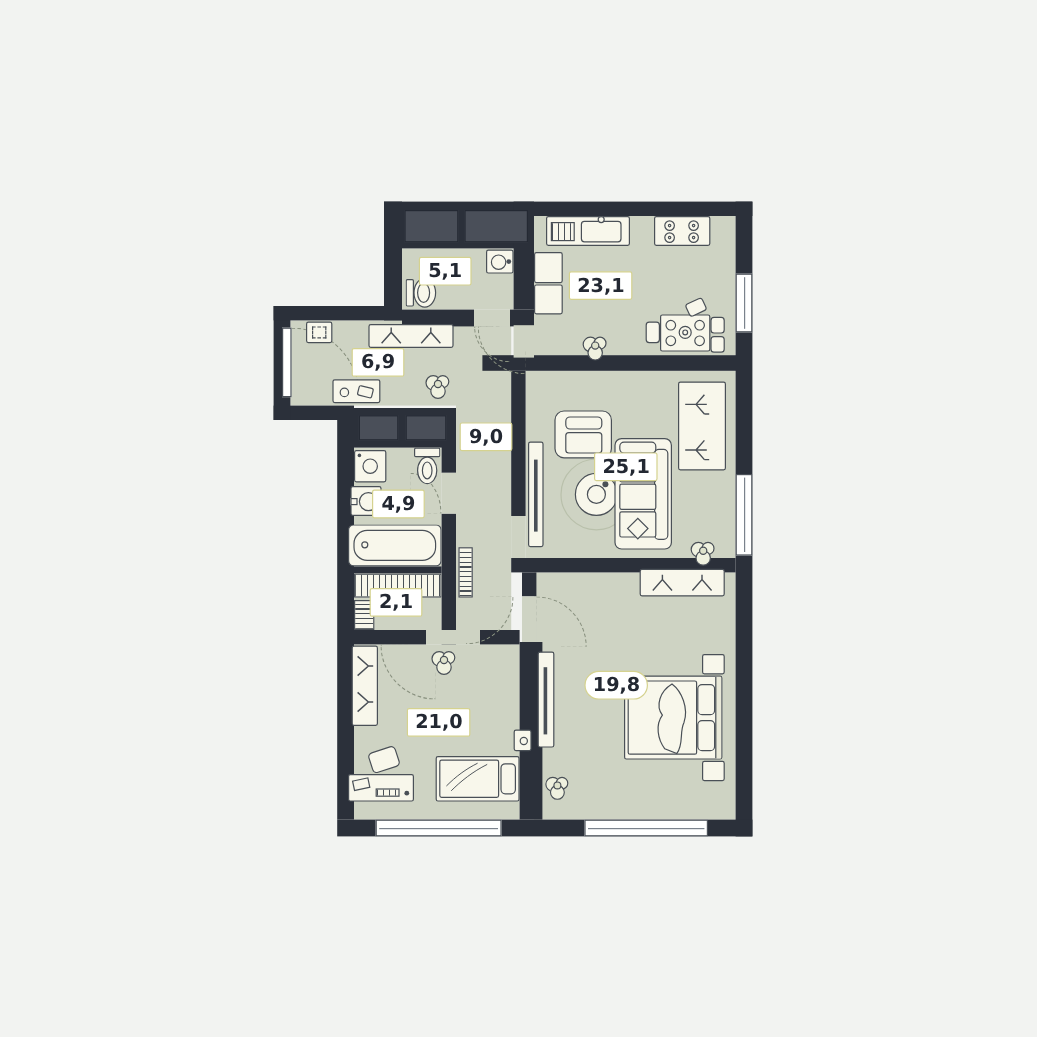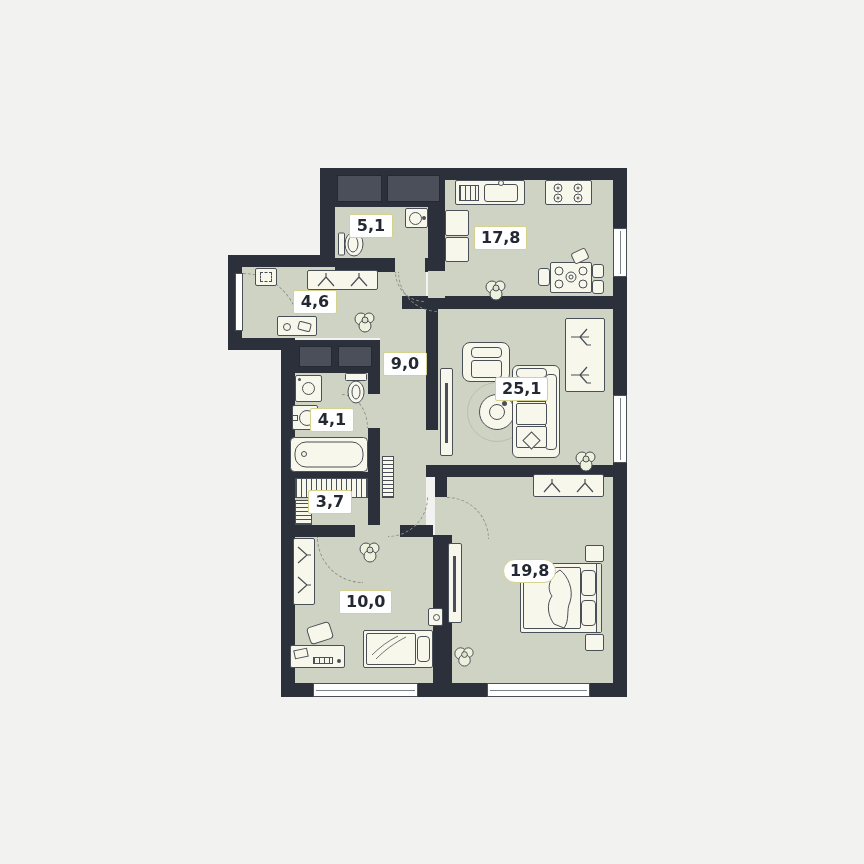--- a/index.html
+++ b/index.html
@@ -314,22 +314,22 @@
         <g fill="#eff1df" stroke="#4a5057" stroke-width="1">
       <circle cx="9" cy="11" r="6"></circle>
           <circle cx="17" cy="10" r="5"></circle>
           <circle cx="13" cy="18" r="6"></circle>
           <circle cx="13" cy="12" r="3" fill="#dfe3cc"></circle>
         </g>
       </svg>
   </div>
 
   <div class="label" style="left:121px;top:46px;">5,1</div>
-  <div class="label" style="left:246px;top:58px;">17,8</div>
-  <div class="label" style="left:65px;top:122px;">4,6</div>
+  <div class="label" style="left:246px;top:58px;">23,1</div>
+  <div class="label" style="left:65px;top:122px;">6,9</div>
   <div class="label" style="left:155px;top:184px;">9,0</div>
-  <div class="label" style="left:82px;top:240px;">4,1</div>
-  <div class="label" style="left:80px;top:322px;">3,7</div>
+  <div class="label" style="left:82px;top:240px;">4,9</div>
+  <div class="label" style="left:80px;top:322px;">2,1</div>
   <div class="label" style="left:267px;top:209px;">25,1</div>
-  <div class="label" style="left:275px;top:391px;border-radius:12px;">19,8</div>
-  <div class="label" style="left:111px;top:422px;">10,0</div>
+  <div class="label" style="left:259px;top:391px;border-radius:12px;">19,8</div>
+  <div class="label" style="left:111px;top:422px;">21,0</div>
 
 </div>
 
 </body></html>

